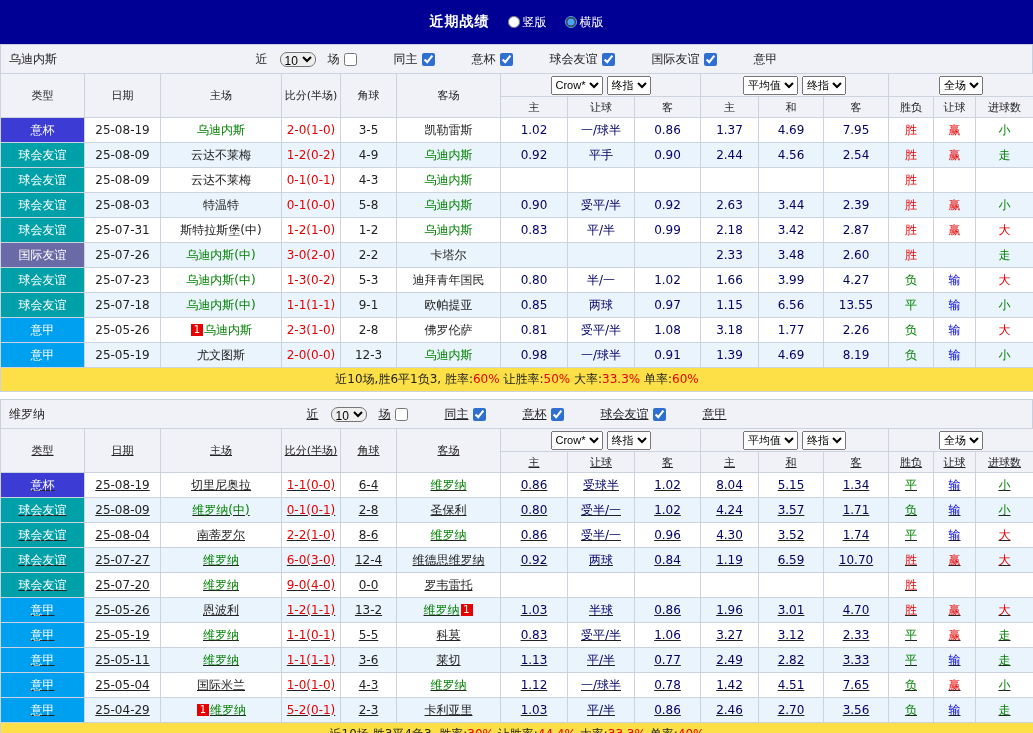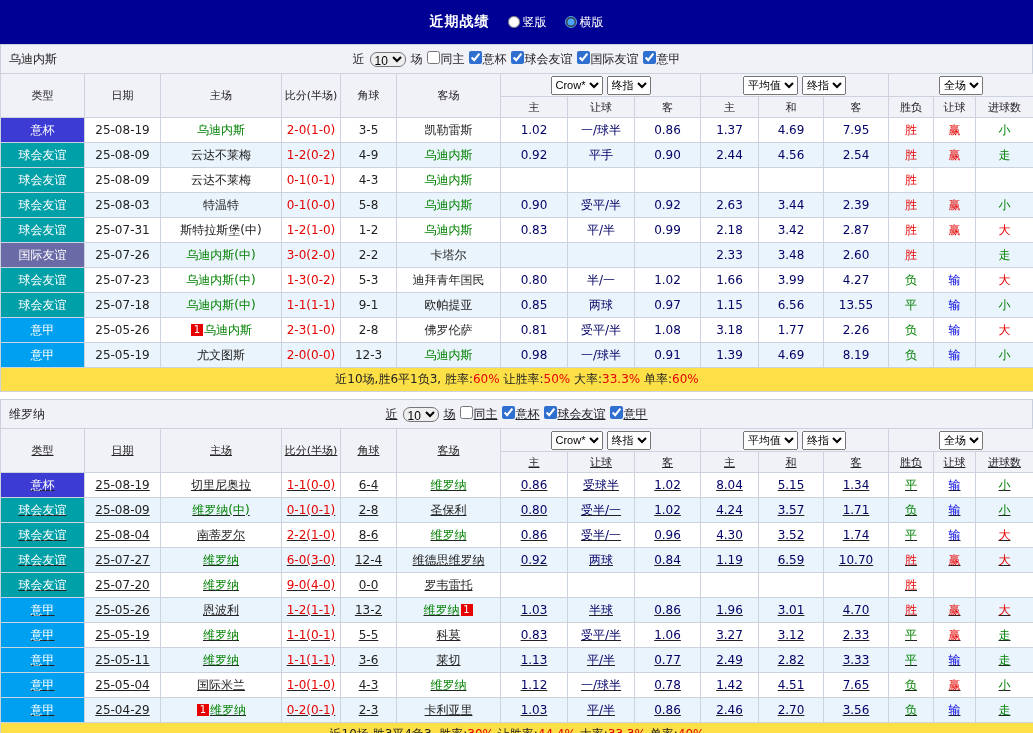--- a/index.html
+++ b/index.html
@@ -31,22 +31,22 @@
     height: 29px;
     background: #f1f1f8;
     border: 1px solid #c9cfdb;
     border-bottom: none;
     display: flex;
     align-items: center;
     position: relative;
   }
   .team-name { position: absolute; left: 8px; color: #222; }
   .filter-controls { margin: 0 auto; display: flex; align-items: center; }
-  .filter-controls .games-select { margin: 0 5px; height: 15px; font-size: 12px; border-radius: 7px; }
-  .cb-label { display: inline-flex; align-items: flex-start; margin-left: 3px; cursor: pointer; }
+  .filter-controls .games-select { margin: 0 12px; height: 15px; font-size: 12px; border-radius: 7px; }
+  .cb-label { display: inline-flex; align-items: center; margin-left: 3px; cursor: pointer; gap: 36px; }
   .cb-label input { width: 13px; height: 13px; margin: 0 1px; accent-color: #2f6fd0; }
 
   
   table.grid { width: 1033px; border-collapse: collapse; table-layout: fixed; }
   .grid th, .grid td {
     border: 1px solid #ccd2de;
     text-align: center;
     white-space: nowrap;
     overflow: hidden;
     padding: 0;
@@ -572,21 +572,21 @@
           <td class="odds">4.51</td>
           <td class="odds">7.65</td>
           <td style="color: rgb(0, 128, 0);">负</td>
           <td style="color: rgb(230, 0, 0);">赢</td>
           <td style="color: rgb(0, 128, 0);">小</td>
         </tr>
         <tr class="alt">
           <td class="type-cell" style="background: rgb(0, 160, 240);">意甲</td>
           <td>25-04-29</td>
           <td class="team"><span class="rcard">1</span><span class="team-txt focus">维罗纳</span></td>
-          <td class="score">0-2(0-1)</td>
+          <td class="score">5-2(0-1)</td>
           <td>2-3</td>
           <td class="team"><span class="team-txt">卡利亚里</span></td>
           <td class="odds">1.03</td>
           <td class="odds">平/半</td>
           <td class="odds">0.86</td>
           <td class="odds">2.46</td>
           <td class="odds">2.70</td>
           <td class="odds">3.56</td>
           <td style="color: rgb(0, 128, 0);">负</td>
           <td style="color: rgb(0, 0, 224);">输</td>

